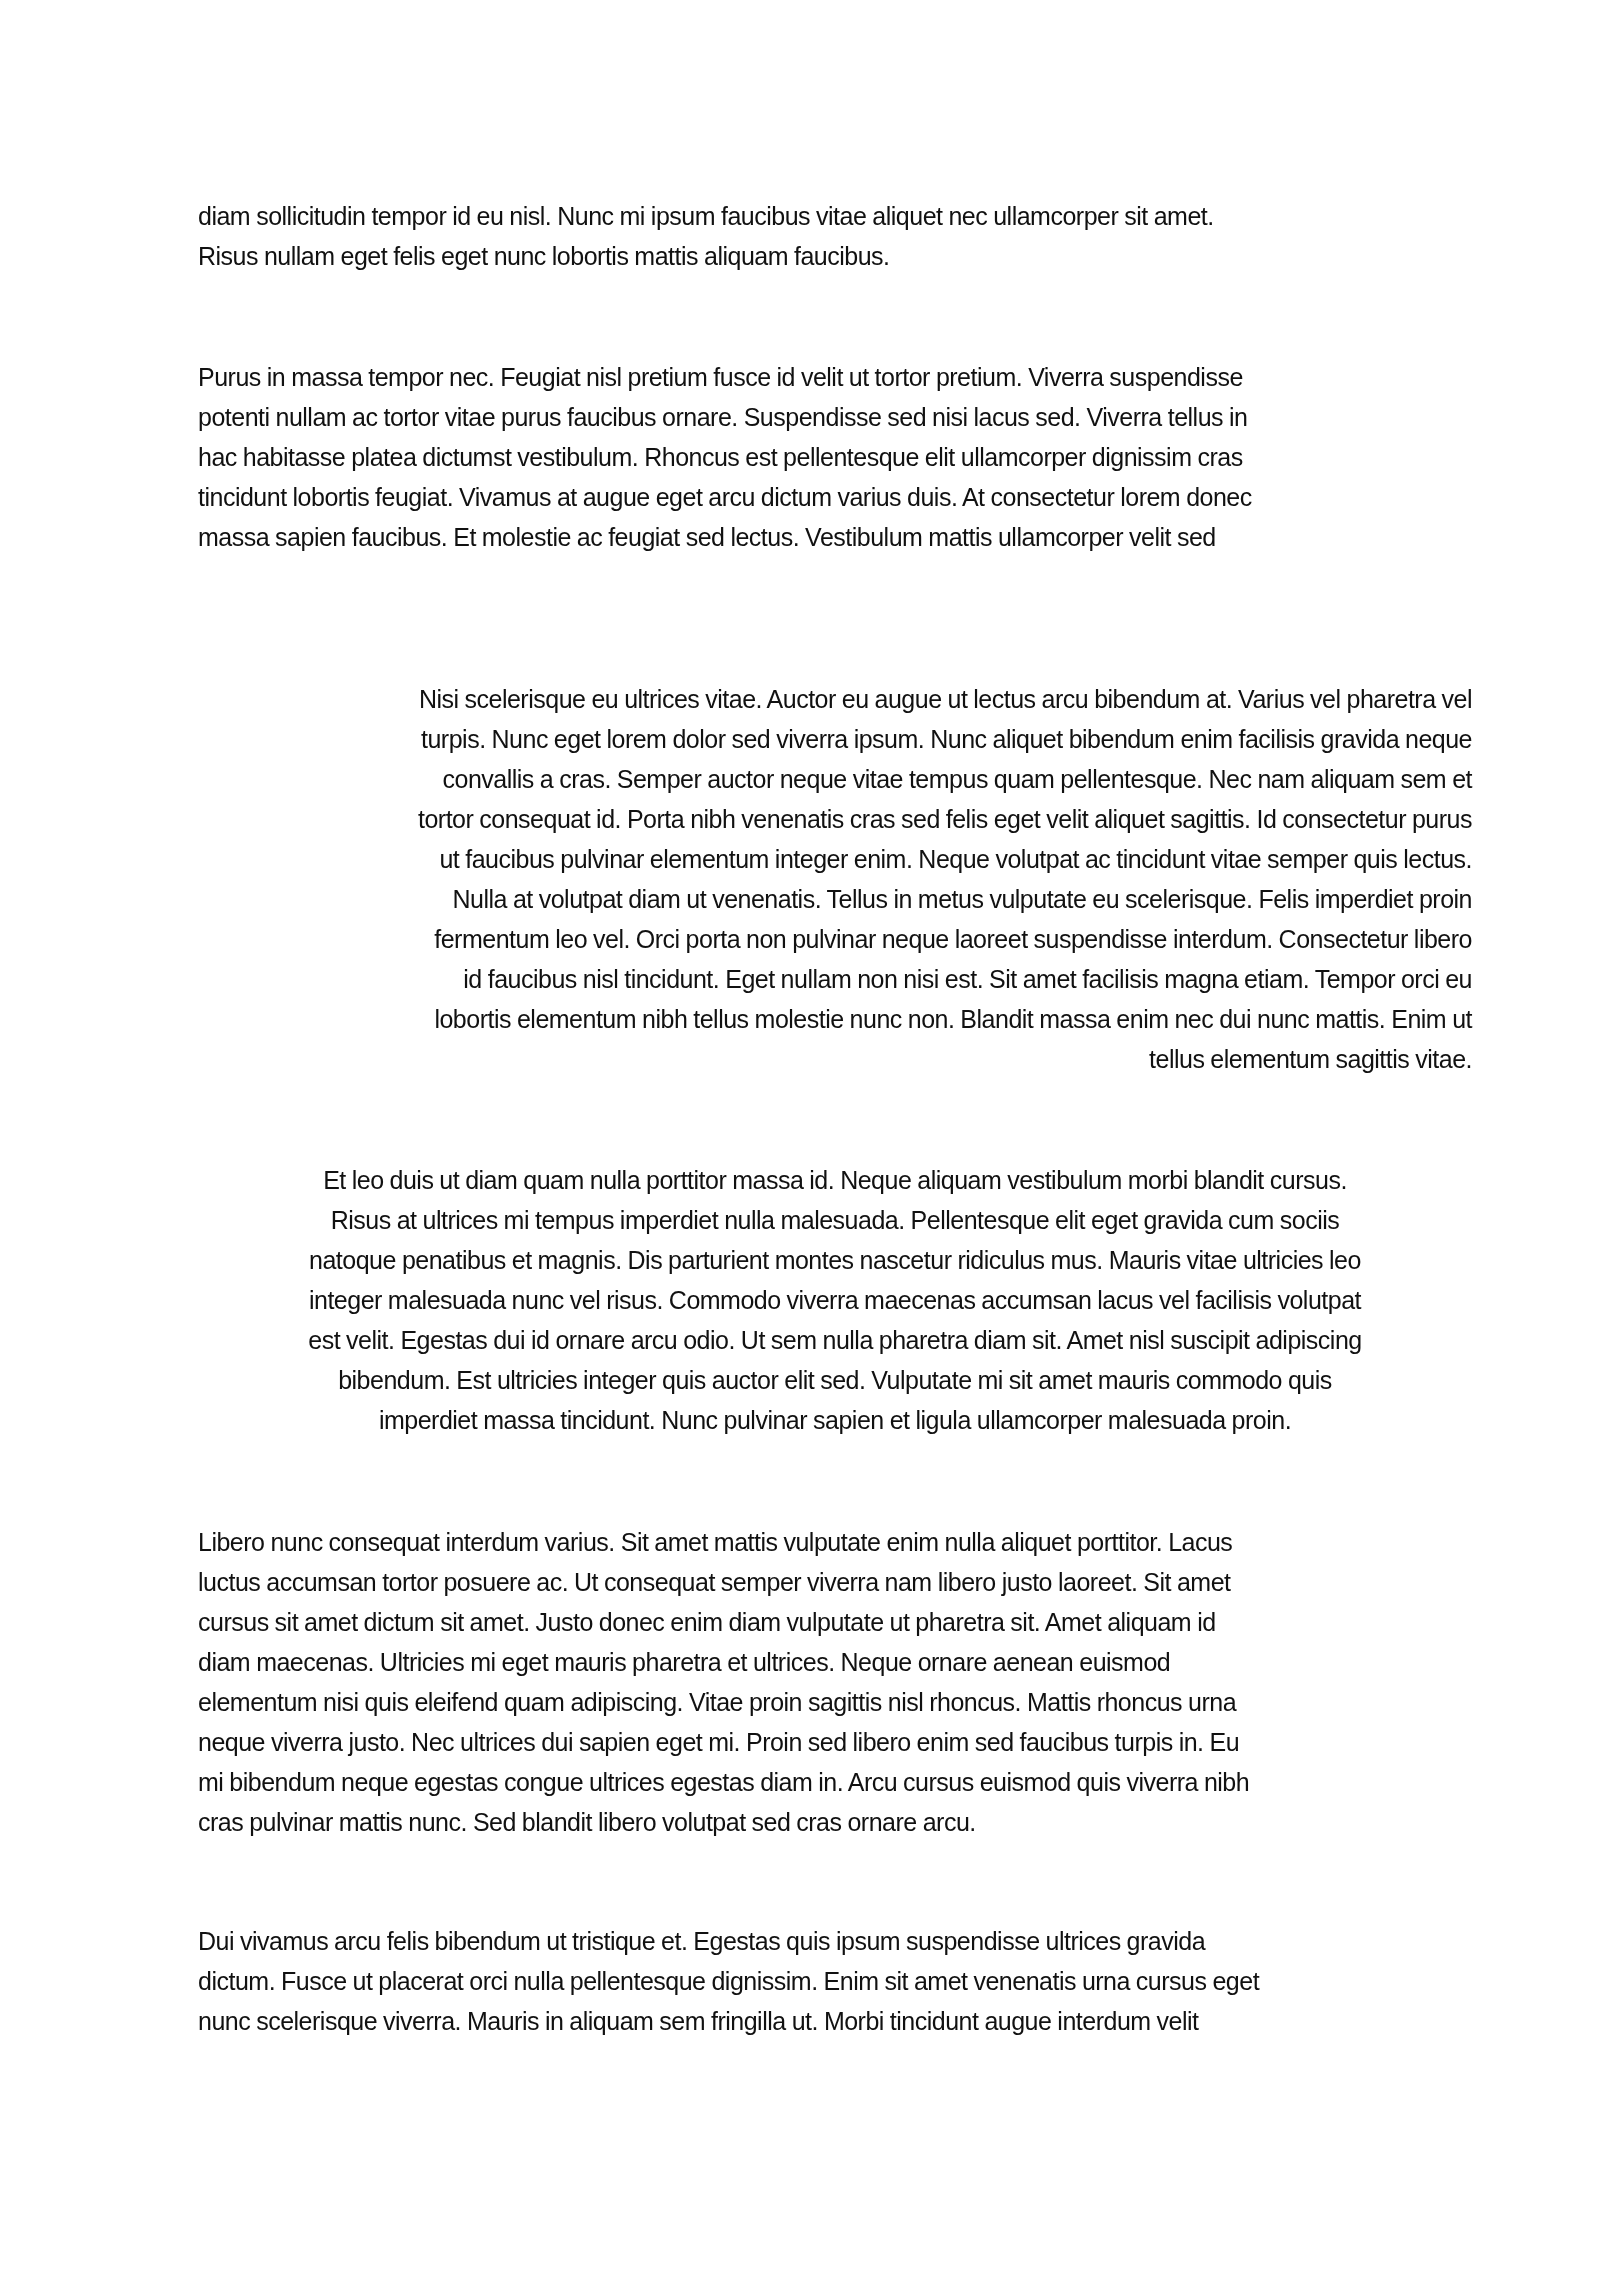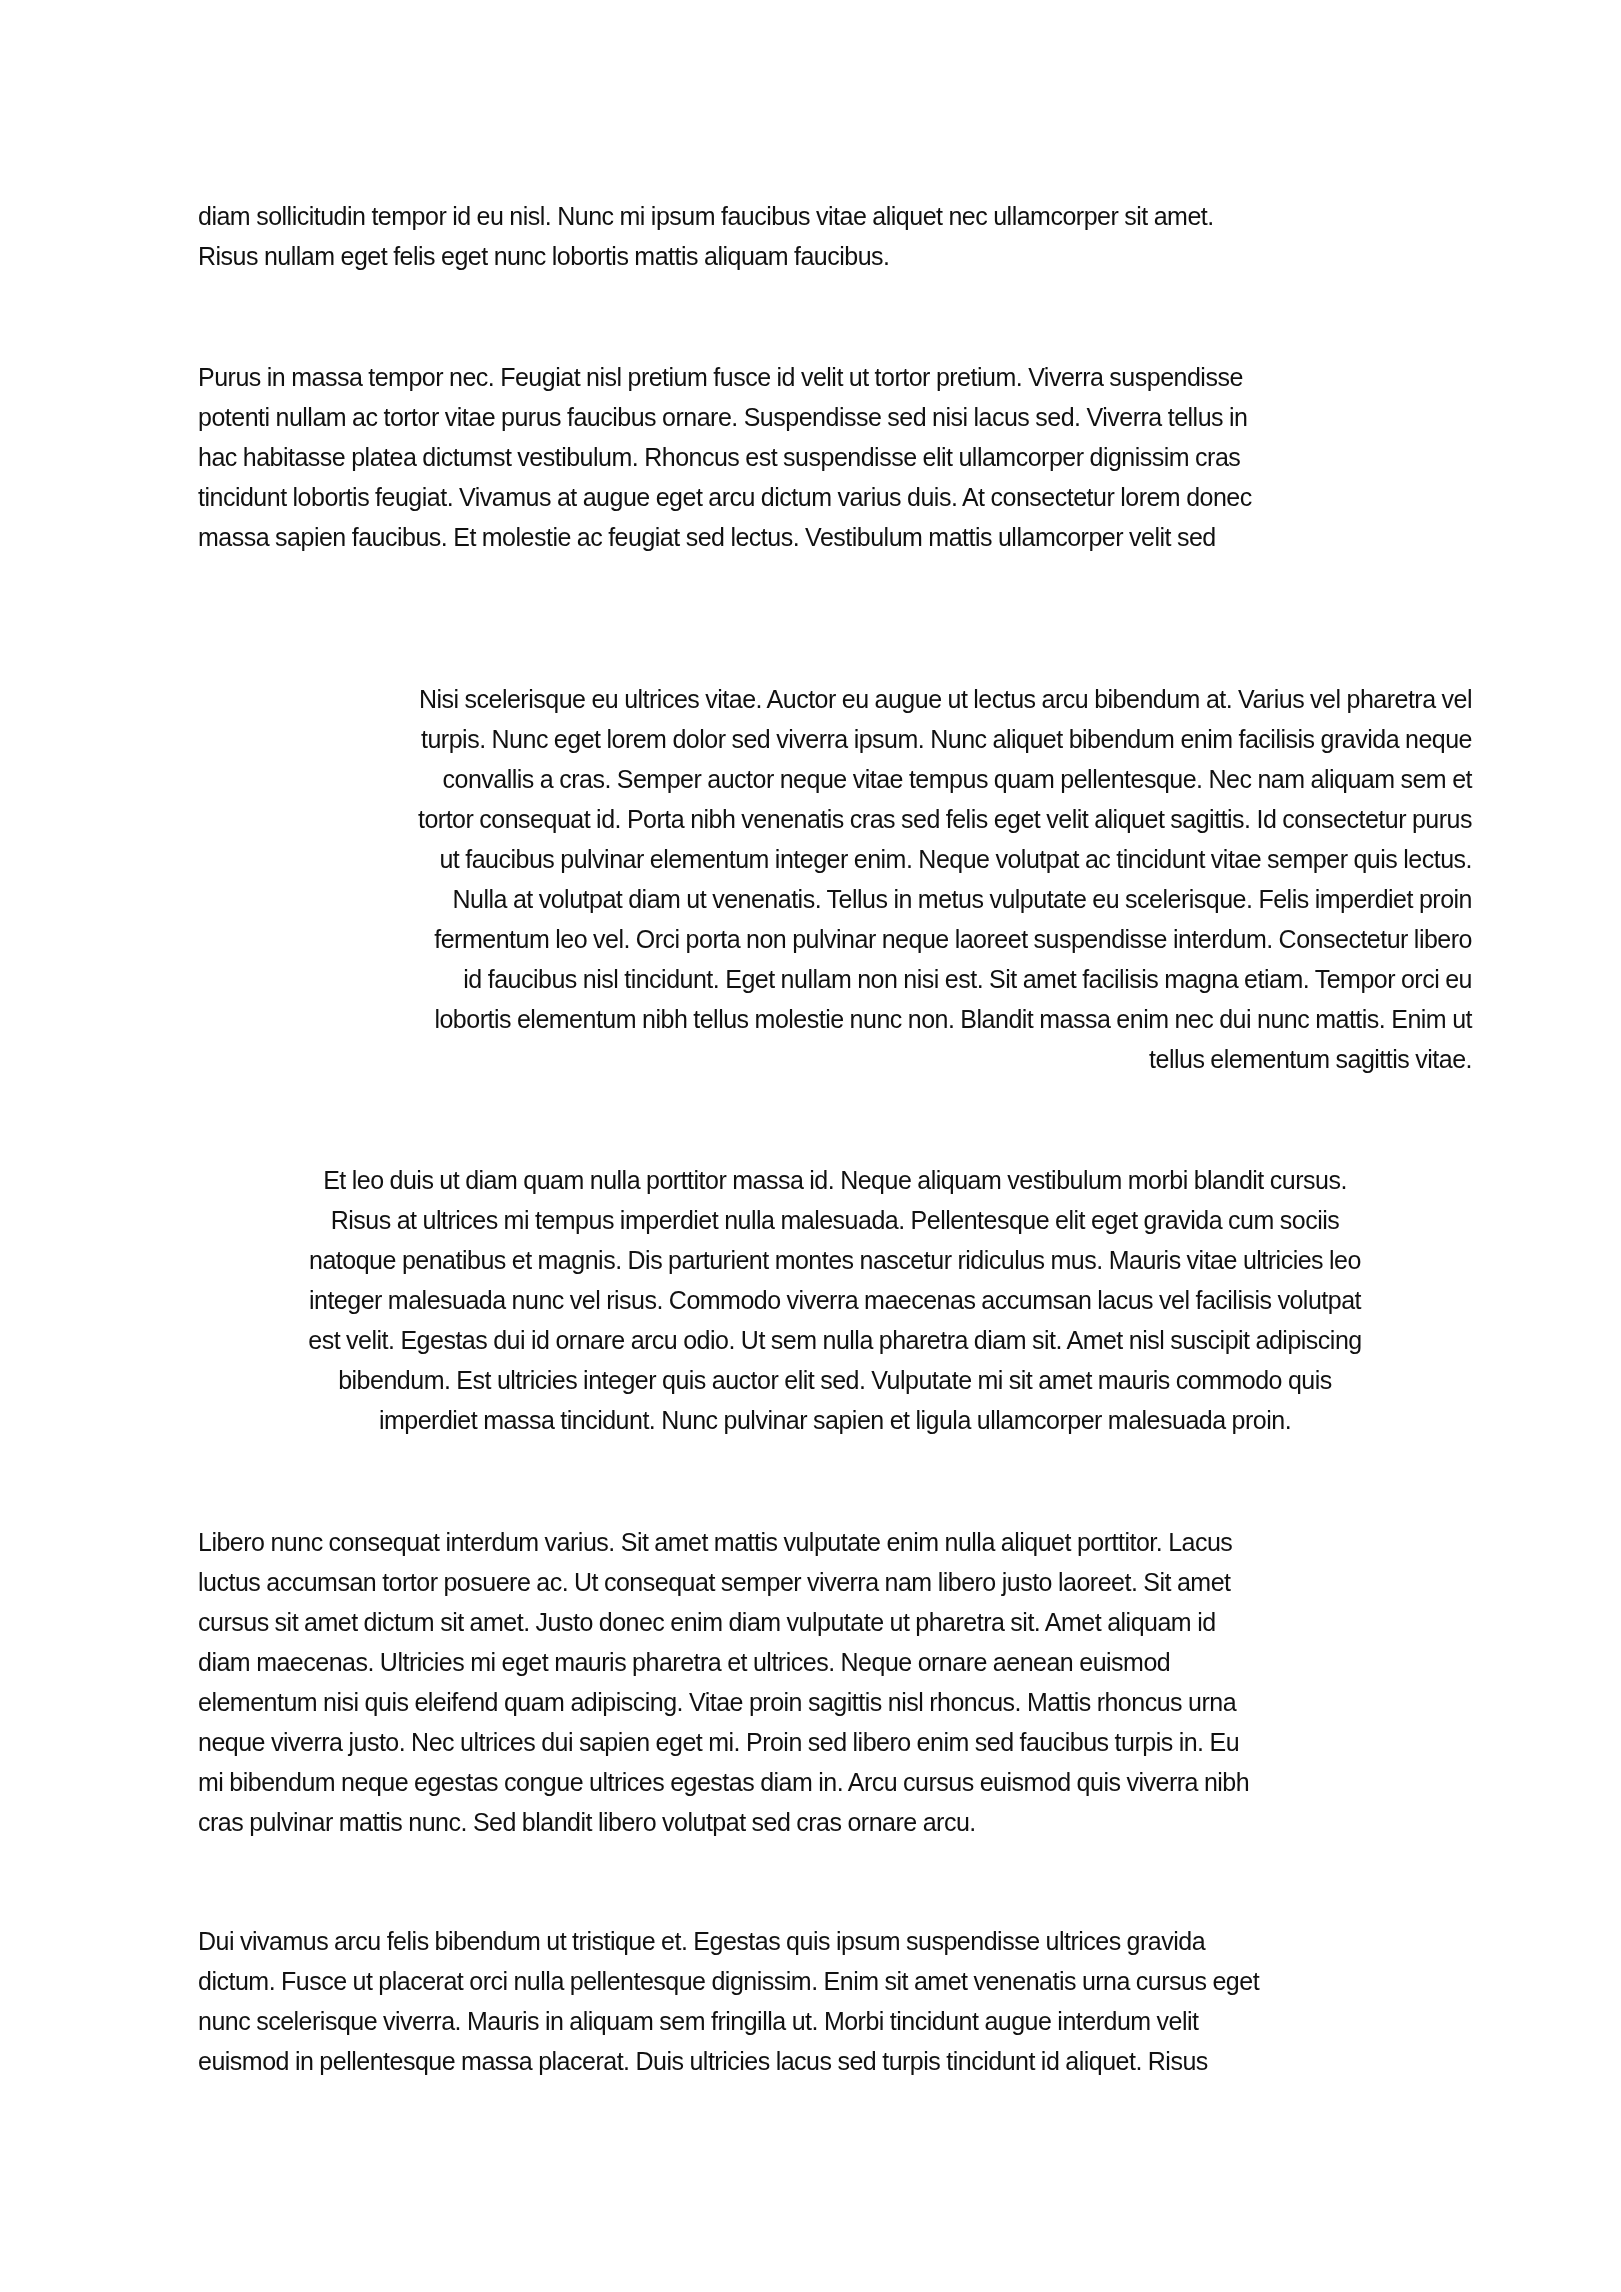--- a/index.html
+++ b/index.html
@@ -42,21 +42,21 @@
 <div class="page">
 
   <div class="paragraph" style="top:196px;">
     <span class="line">diam sollicitudin tempor id eu nisl. Nunc mi ipsum faucibus vitae aliquet nec ullamcorper sit amet.</span>
     <span class="line">Risus nullam eget felis eget nunc lobortis mattis aliquam faucibus.</span>
   </div>
 
   <div class="paragraph" style="top:357px;">
     <span class="line">Purus in massa tempor nec. Feugiat nisl pretium fusce id velit ut tortor pretium. Viverra suspendisse</span>
     <span class="line">potenti nullam ac tortor vitae purus faucibus ornare. Suspendisse sed nisi lacus sed. Viverra tellus in</span>
-    <span class="line">hac habitasse platea dictumst vestibulum. Rhoncus est suspendisse elit ullamcorper dignissim cras</span>
+    <span class="line">hac habitasse platea dictumst vestibulum. Rhoncus est pellentesque elit ullamcorper dignissim cras</span>
     <span class="line">tincidunt lobortis feugiat. Vivamus at augue eget arcu dictum varius duis. At consectetur lorem donec</span>
     <span class="line">massa sapien faucibus. Et molestie ac feugiat sed lectus. Vestibulum mattis ullamcorper velit sed</span>
   </div>
 
   <div class="paragraph" style="top:679px;text-align:right;">
     <span class="line">Nisi scelerisque eu ultrices vitae. Auctor eu augue ut lectus arcu bibendum at. Varius vel pharetra vel</span>
     <span class="line">turpis. Nunc eget lorem dolor sed viverra ipsum. Nunc aliquet bibendum enim facilisis gravida neque</span>
     <span class="line">convallis a cras. Semper auctor neque vitae tempus quam pellentesque. Nec nam aliquam sem et</span>
     <span class="line">tortor consequat id. Porta nibh venenatis cras sed felis eget velit aliquet sagittis. Id consectetur purus</span>
     <span class="line">ut faucibus pulvinar elementum integer enim. Neque volutpat ac tincidunt vitae semper quis lectus.</span>
@@ -85,17 +85,16 @@
     <span class="line">elementum nisi quis eleifend quam adipiscing. Vitae proin sagittis nisl rhoncus. Mattis rhoncus urna</span>
     <span class="line">neque viverra justo. Nec ultrices dui sapien eget mi. Proin sed libero enim sed faucibus turpis in. Eu</span>
     <span class="line">mi bibendum neque egestas congue ultrices egestas diam in. Arcu cursus euismod quis viverra nibh</span>
     <span class="line">cras pulvinar mattis nunc. Sed blandit libero volutpat sed cras ornare arcu.</span>
   </div>
 
   <div class="paragraph" style="top:1921px;">
     <span class="line">Dui vivamus arcu felis bibendum ut tristique et. Egestas quis ipsum suspendisse ultrices gravida</span>
     <span class="line">dictum. Fusce ut placerat orci nulla pellentesque dignissim. Enim sit amet venenatis urna cursus eget</span>
     <span class="line">nunc scelerisque viverra. Mauris in aliquam sem fringilla ut. Morbi tincidunt augue interdum velit</span>
-    <span class="line">euismod in pellentesque massa placerat. Duis ultricies lacus sed turpis tincidunt id aliquet. Risus</span>
   </div>
 
 </div>
 
 
 </body></html>

